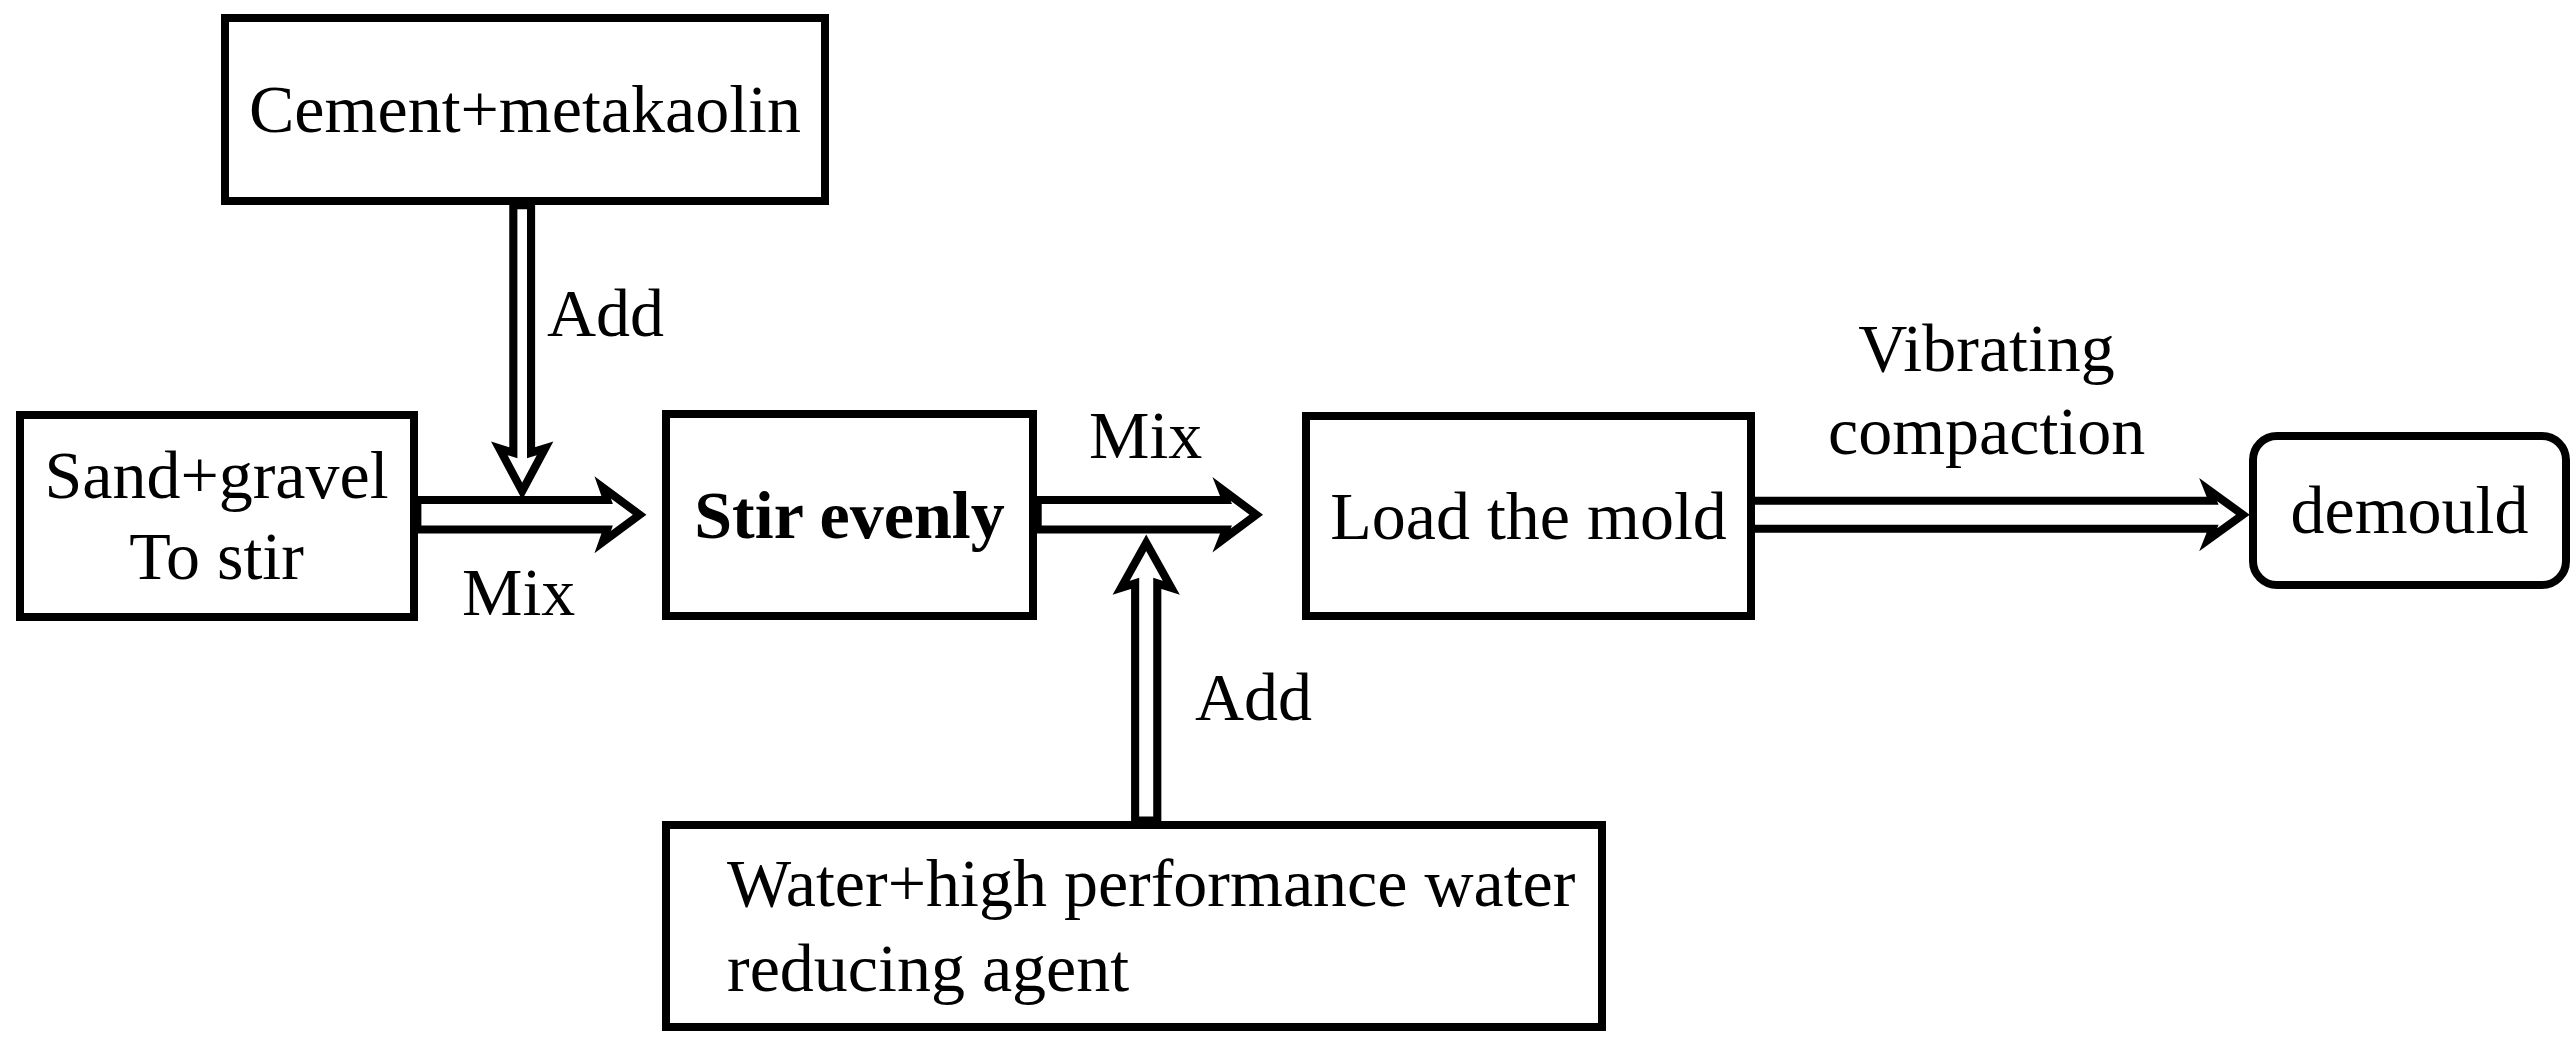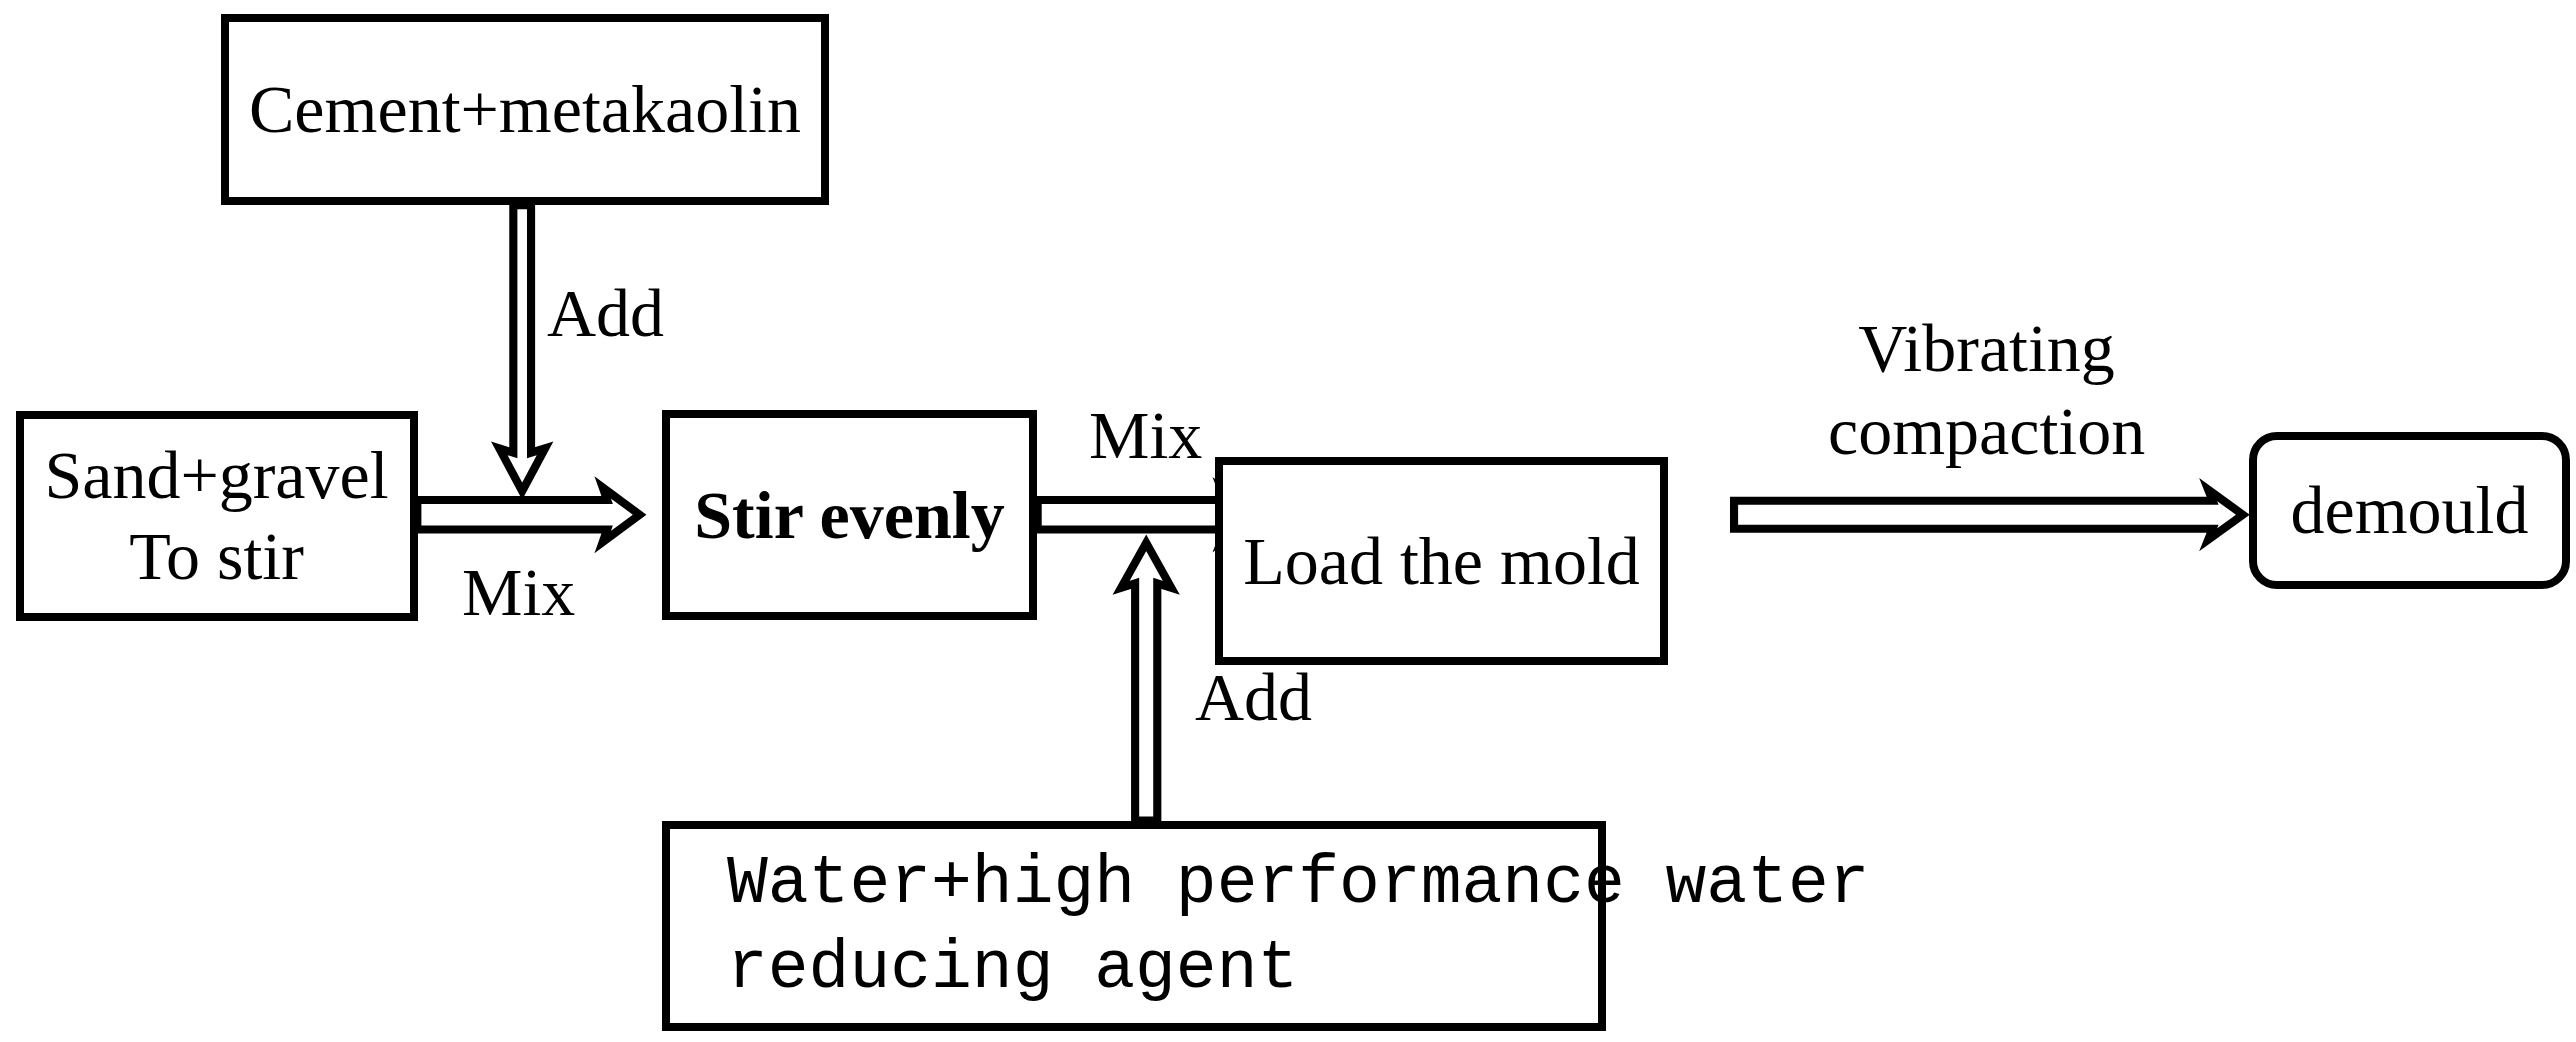--- a/index.html
+++ b/index.html
@@ -43,24 +43,24 @@
     line-height: 68px;
     white-space: nowrap;
   }
   .lbl.two-line { line-height: 83px; }
   .lbl.two-line span { display: block; text-align: center; }
 
   
   #node-cement  { left: 221px;  top: 14px;   width: 608px;  height: 191px; }
   #node-sand    { left: 15.5px;   top: 411px;  width: 402px;  height: 210px; }
   #node-stir    { left: 662px;  top: 410px;  width: 375px;  height: 210px; font-weight: bold; }
-  #node-load    { left: 1215px; top: 412px;  width: 453px;  height: 208px; margin-top: 45px; }
+  #node-load    { left: 1302px; top: 412px;  width: 453px;  height: 208px; }
   #node-demould { left: 2249px; top: 432px;  width: 321px;  height: 157px; border-radius: 28px; }
   #node-water   { left: 662px;  top: 821px; width: 944px; height: 210px;
-                  padding-left: 57px; line-height: 85px; font-family: Liberation Mono, monospace; }
+                  padding-left: 57px; line-height: 85px; }
 
   
   #lbl-add-top    { left: 547px;  top: 279px; }
   #lbl-mix-bottom { left: 462px;  top: 558px; }
   #lbl-mix-top    { left: 1089px; top: 401px; }
   #lbl-add-right  { left: 1195px; top: 663px; }
   #lbl-vibrating  { left: 1828px; top: 307px; }
 
   .arrow {
     fill: #ffffff;

